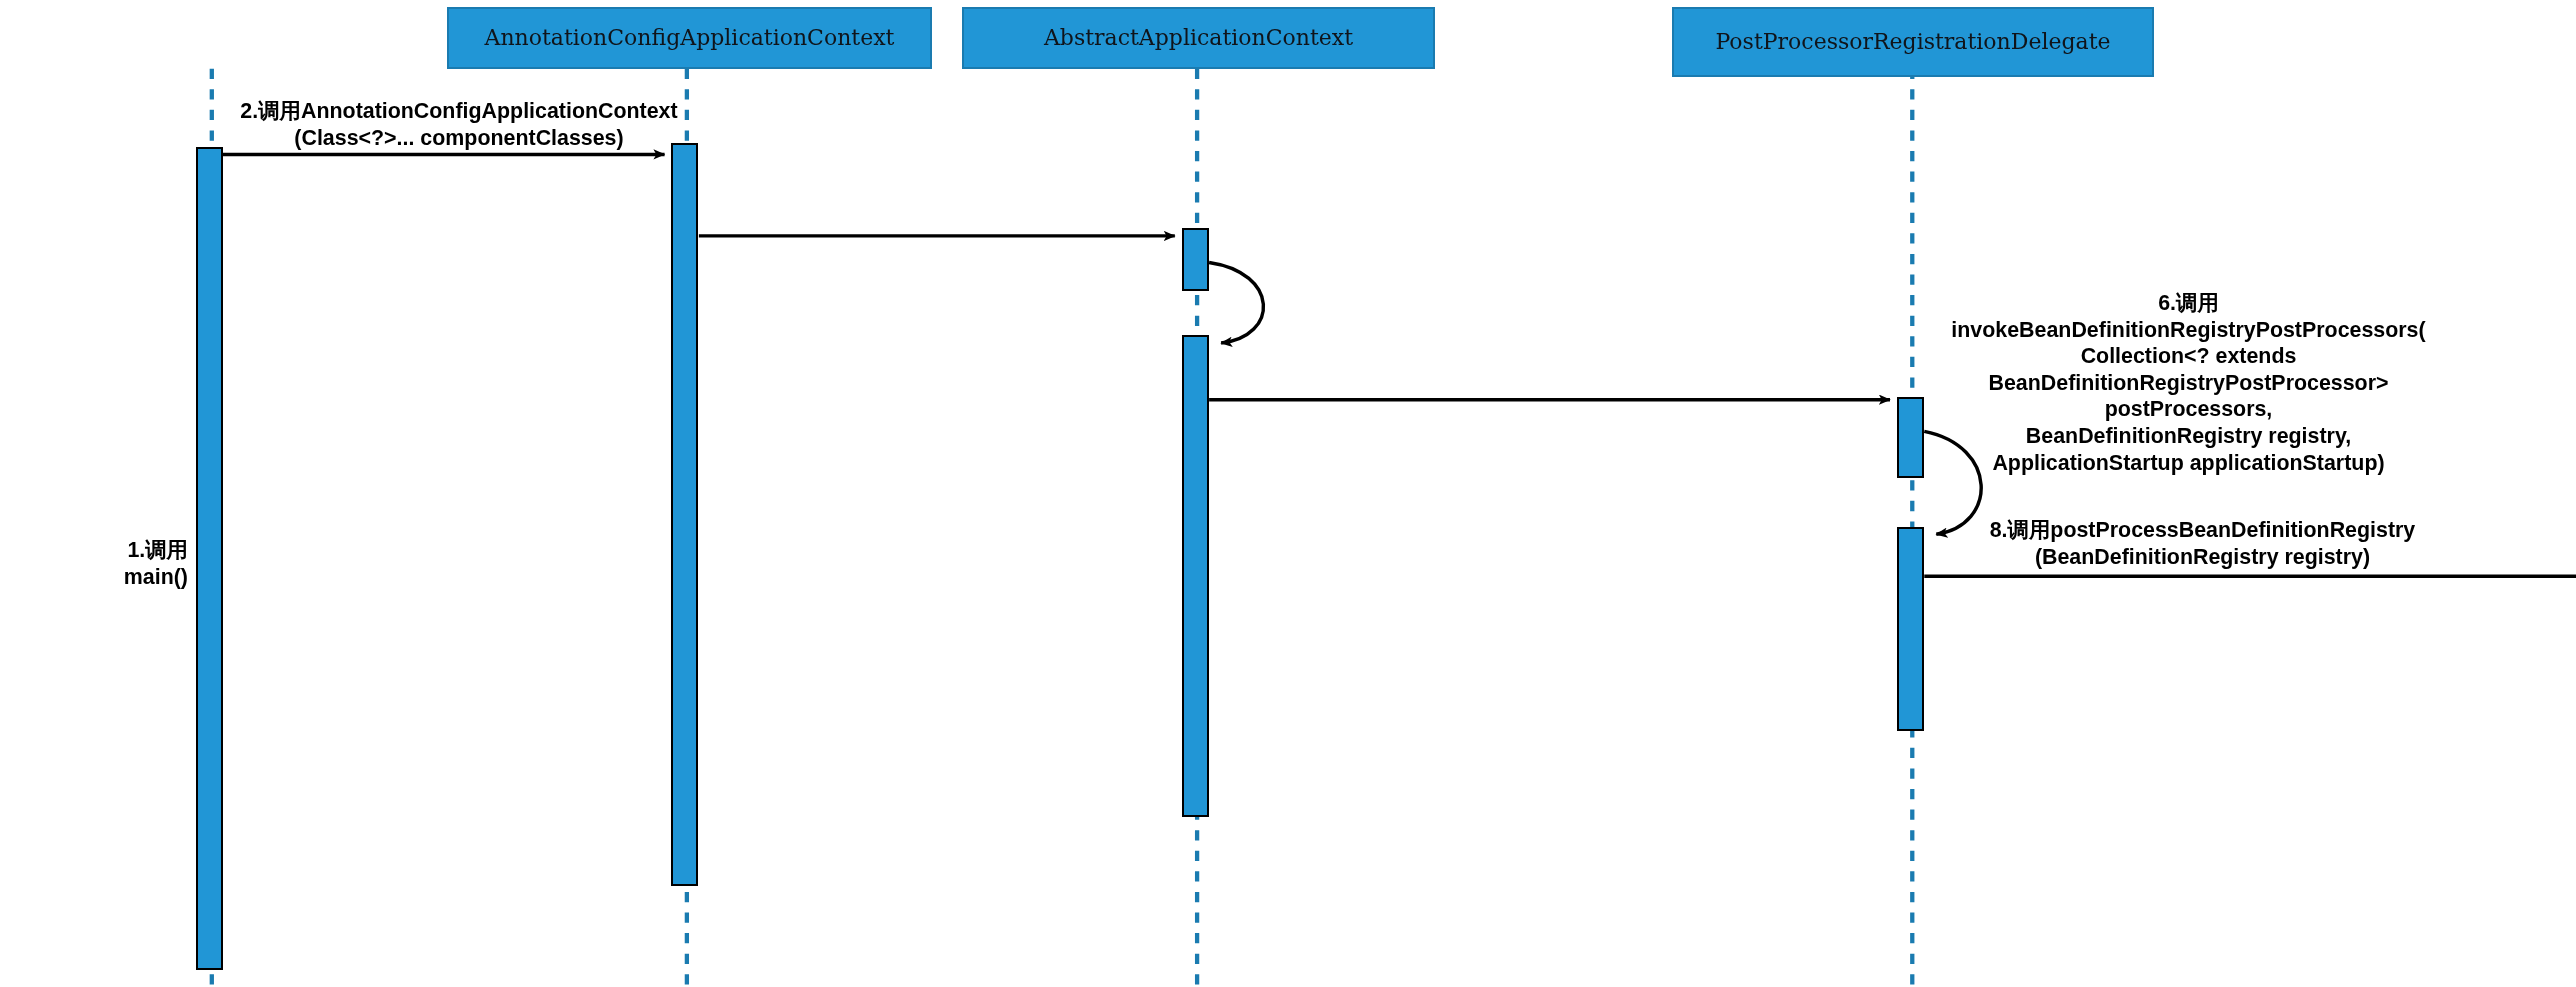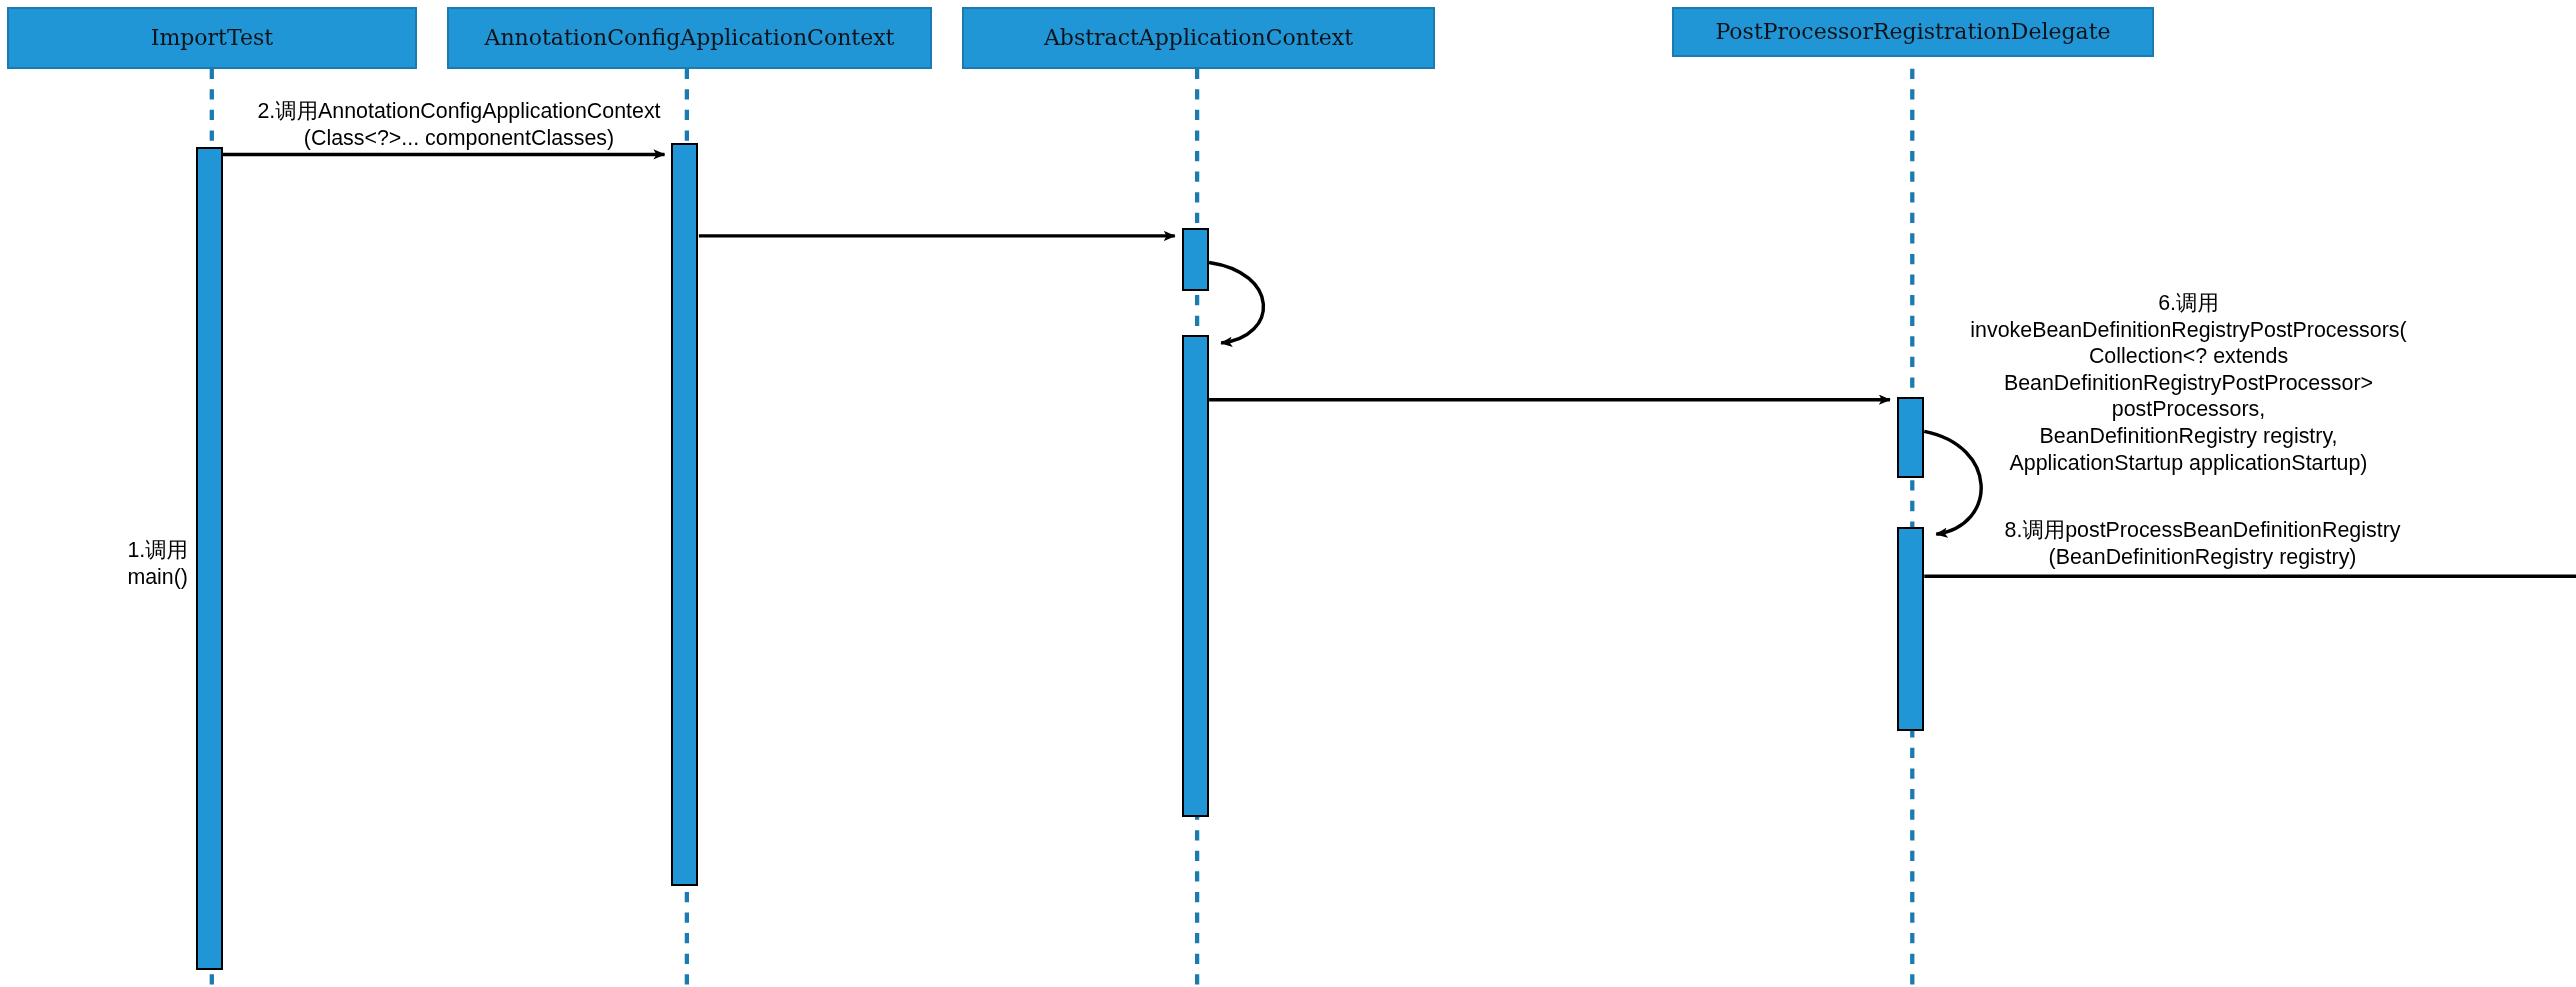--- a/index.html
+++ b/index.html
@@ -48,20 +48,21 @@
     border: 2.6px solid #000000;
   }
   .msg-label {
     position: absolute;
     font-family: "Liberation Sans", sans-serif;
     font-size: 21.4px;
     line-height: 26.6px;
     color: #000000;
     text-align: center;
     white-space: pre;
+    font-weight: bold;
   }
   .msg-label.align-right {
     text-align: right;
     margin-top: 33px;
   }
 </style>
 </head>
 <body>
 
 <div id="diagram-root">
@@ -91,33 +92,30 @@
       <path d="M1410,306 C1492,318 1492,392 1424,400" fill="none" stroke="#000000" stroke-width="4" marker-end="url(#arrowhead-rev)"></path>
 
       <line x1="1410" y1="466" x2="2204" y2="466" stroke="#000000" stroke-width="4" marker-end="url(#arrowhead)"></line>
 
       <path d="M2244,503 C2330,520 2330,612 2258,623" fill="none" stroke="#000000" stroke-width="4" marker-end="url(#arrowhead-rev)"></path>
 
       <line x1="2244" y1="672" x2="3004" y2="672" stroke="#000000" stroke-width="4"></line>
     </g>
   </svg>
 
-  <div class="participant-box" style="left:6.9px; top:6.9px; width:410px; height:62px;">
-    <span class="participant-label">ImportTest</span>
-  </div>
 
   <div class="participant-box" style="left:962px; top:6.9px; width:473px; height:62px;">
     <span class="participant-label">AbstractApplicationContext</span>
   </div>
 
   <div class="participant-box" style="left:447px; top:6.9px; width:485px; height:62px;">
     <span class="participant-label">AnnotationConfigApplicationContext</span>
   </div>
 
-  <div class="participant-box" style="left:1672px; top:6.9px; width:482px; height:50px;">
+  <div class="participant-box" style="left:1672px; top:6.9px; width:482px; height:70px;">
     <span class="participant-label">PostProcessorRegistrationDelegate</span>
   </div>
 
   <div class="activation" style="left:196px; top:147px; width:27.4px; height:823px;"></div>
 
   <div class="activation" style="left:671px; top:143px; width:27.4px; height:743px;"></div>
 
   <div class="activation" style="left:1182px; top:228px; width:27.4px; height:63px;"></div>
 
   <div class="activation" style="left:1182px; top:335px; width:27.4px; height:482px;"></div>

